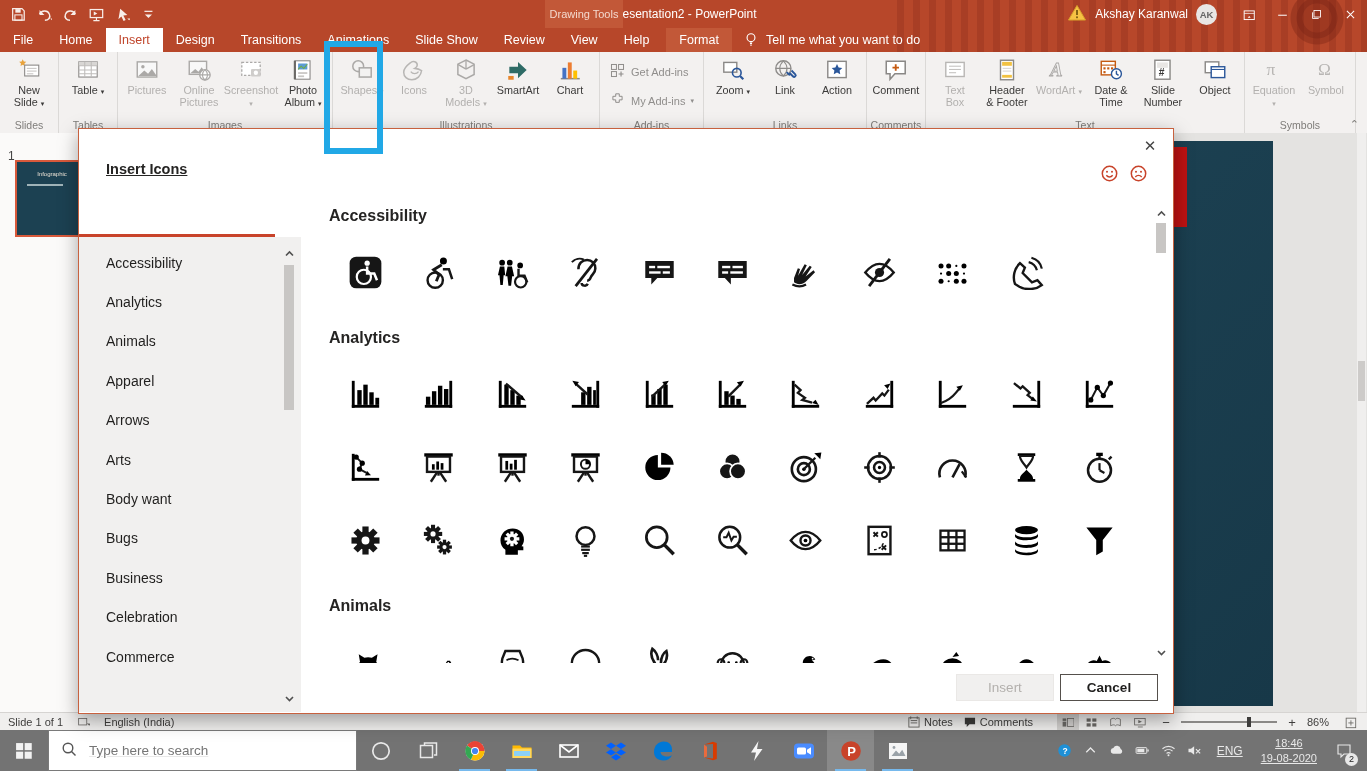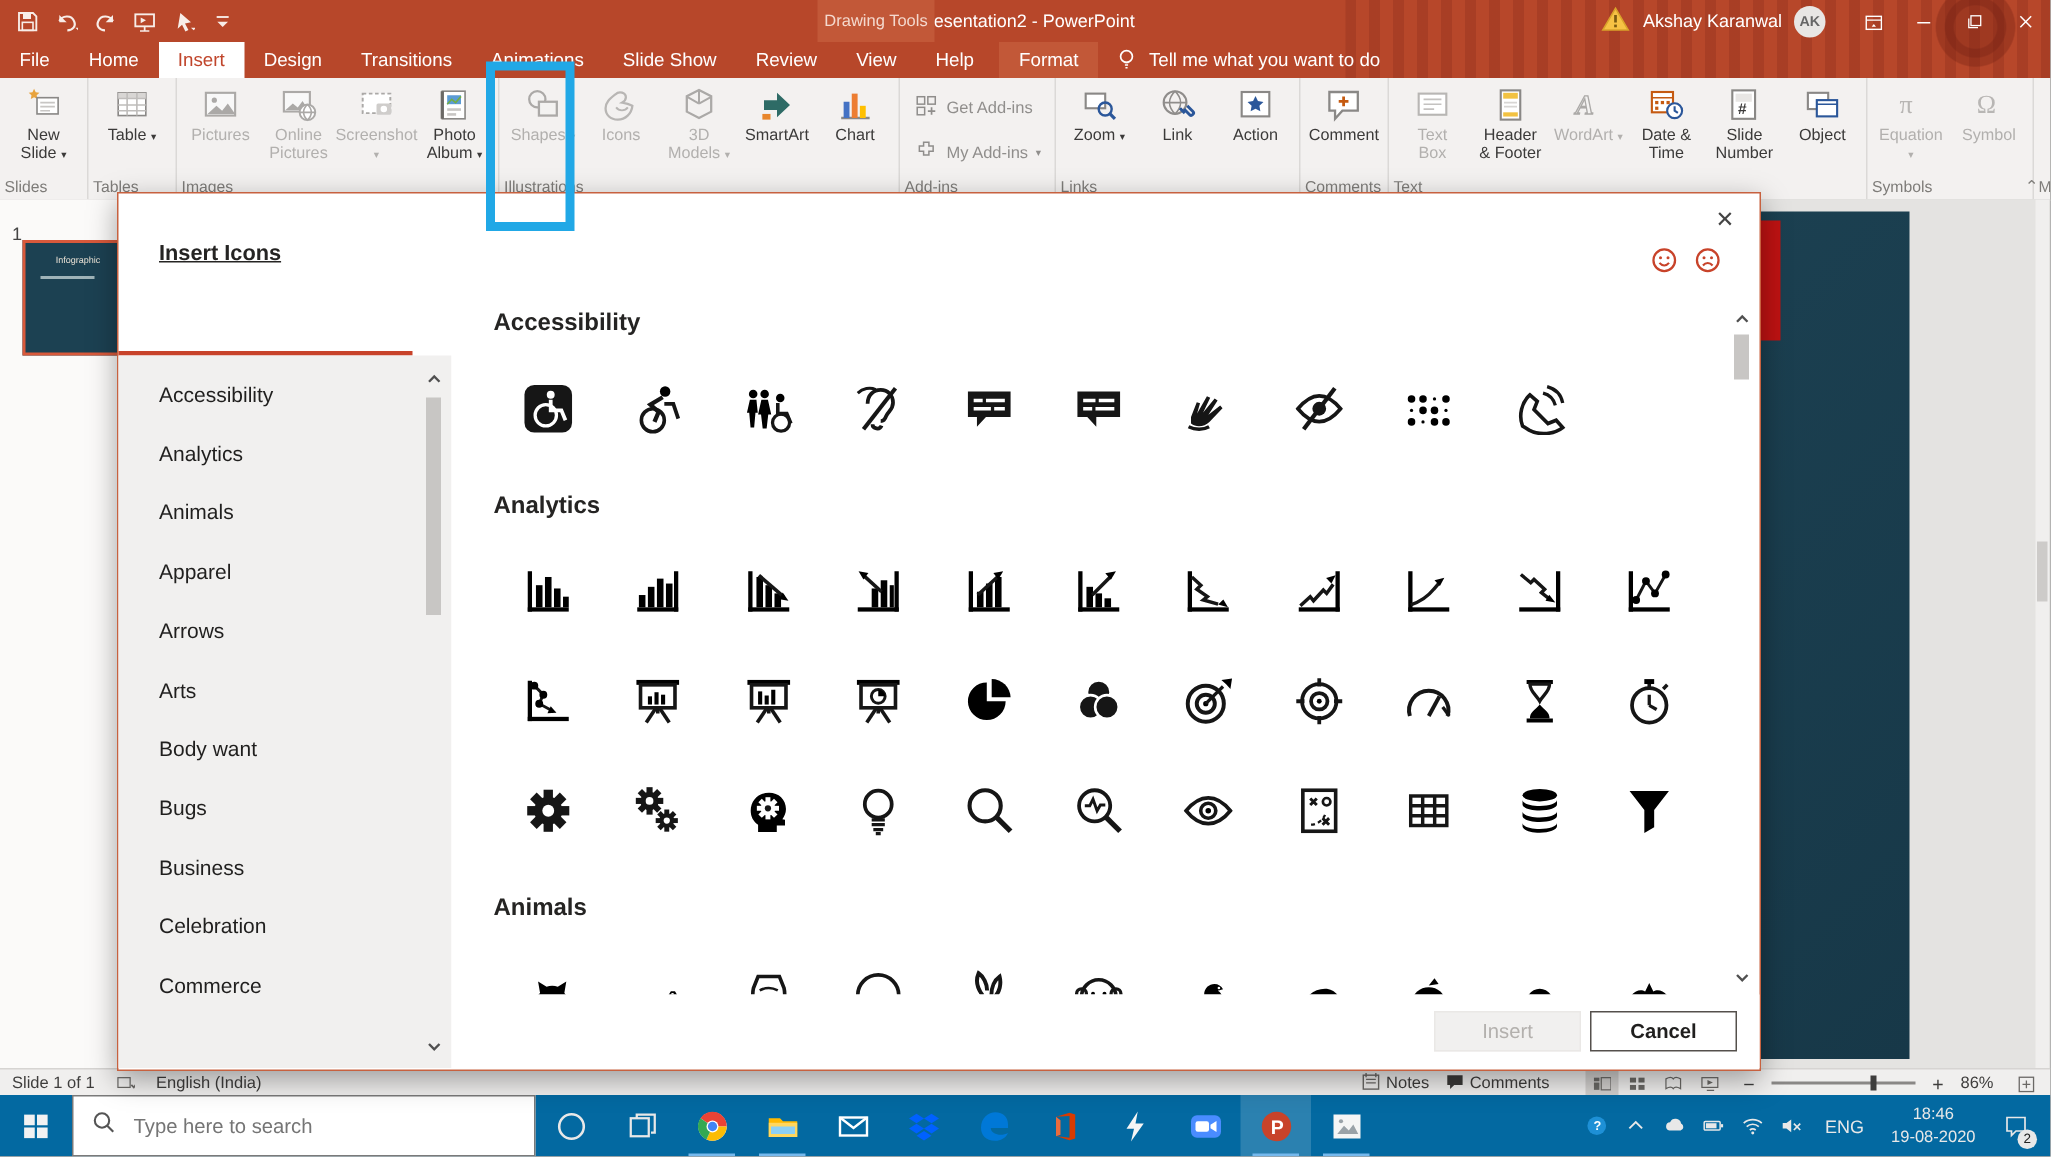--- a/index.html
+++ b/index.html
@@ -32,21 +32,21 @@
   .tab.context{margin-left:4px;background:#C25838;}
   .tellme{display:flex;align-items:center;gap:8px;padding:0 12px;font-size:12.5px;}
   .tellme svg{width:14px;height:14px;}
   .share{position:absolute;right:10px;top:28px;height:24px;display:flex;align-items:flex-start;gap:5px;
     color:#86efac;font-size:12px;margin-top:29px;}
   .share svg{width:14px;height:14px;}
   
   .ribbon{position:absolute;left:0;top:52px;width:1367px;height:81px;background:#F3F1F0;border-bottom:1px solid #CDCBC9;display:flex;}
   .rgroup{display:flex;flex-direction:column;border-right:1px solid #DBD9D7;padding:2px 3px 0 3px;}
   .rbtns{flex:1;display:flex;align-items:flex-start;}
-  .rlabel{height:15px;text-align:left;font-size:10.5px;color:#7E7C79;line-height:14px;}
+  .rlabel{height:15px;text-align:center;font-size:10.5px;color:#7E7C79;line-height:14px;}
   .bigbtn{width:48px;min-width:44px;padding:1px 2px;display:flex;flex-direction:column;align-items:center;font-size:10.8px;color:#3B3A39;line-height:1.12;text-align:center;}
   .bigbtn .bicon{width:26px;height:26px;margin:2px 0 1px 0;}
   .bigbtn svg{width:100%;height:100%;}
   .bigbtn.disabled{color:#B2B0AE;}
   .caret{font-size:7px;color:inherit;line-height:1;}
   .widecol{display:flex;flex-direction:column;justify-content:flex-start;gap:6px;padding-top:6px;}
   .widebtn{display:flex;align-items:center;gap:5px;font-size:11px;color:#908E8C;white-space:nowrap;padding:2px 6px;}
   .widebtn svg{width:17px;height:17px;}
   .ribbon-collapse{position:absolute;right:8px;top:118px;color:#7E7C79;font-size:11px;}
   
@@ -68,21 +68,21 @@
   .statusbar .sb-right{margin-left:auto;display:flex;align-items:center;gap:10px;padding-right:6px;}
   .sb-item{display:flex;align-items:center;gap:4px;}
   .sb-item svg{width:13px;height:13px;}
   .viewbtn{width:22px;height:16px;display:flex;align-items:center;justify-content:center;}
   .viewbtn.active{background:#D2D0CE;}
   .viewbtn svg{width:13px;height:13px;}
   .zoomtrack{position:relative;width:96px;height:2px;background:#8A8886;}
   .zoomthumb{position:absolute;left:66px;top:-4px;width:4px;height:10px;background:#3E3D3C;}
   .zoomsign{font-size:13px;color:#3E3D3C;width:10px;text-align:center;}
   
-  .taskbar{position:absolute;left:0;top:730px;width:1367px;height:41px;background:#0369a1;display:flex;align-items:stretch;color:#E8E8E8;}
+  .taskbar{position:absolute;left:0;top:730px;width:1367px;height:41px;background:#737373;display:flex;align-items:stretch;color:#E8E8E8;text-decoration:underline;}
   .startbtn{width:48px;display:flex;align-items:center;justify-content:center;}
   .startbtn svg{width:20px;height:20px;}
   .searchbox{width:283px;background:#FFFFFF;display:flex;align-items:center;gap:10px;padding:0 12px;border:1px solid #7A7A7A;}
   .searchbox svg{width:16px;height:16px;flex:0 0 auto;}
   .searchbox input{border:none;outline:none;font-size:13.5px;color:#444;width:100%;background:transparent;font-family:"Liberation Sans",sans-serif;}
   .tb-ico{width:47px;display:flex;align-items:center;justify-content:center;position:relative;}
   .tb-ico svg{width:24px;height:24px;}
   .tb-ico.running::after{content:"";position:absolute;left:8px;right:8px;bottom:0;height:2.5px;background:#76B9ED;}
   .tb-ico.active{background:rgba(255,255,255,.16);}
   .tray{margin-left:auto;display:flex;align-items:center;gap:2px;padding-right:6px;}

